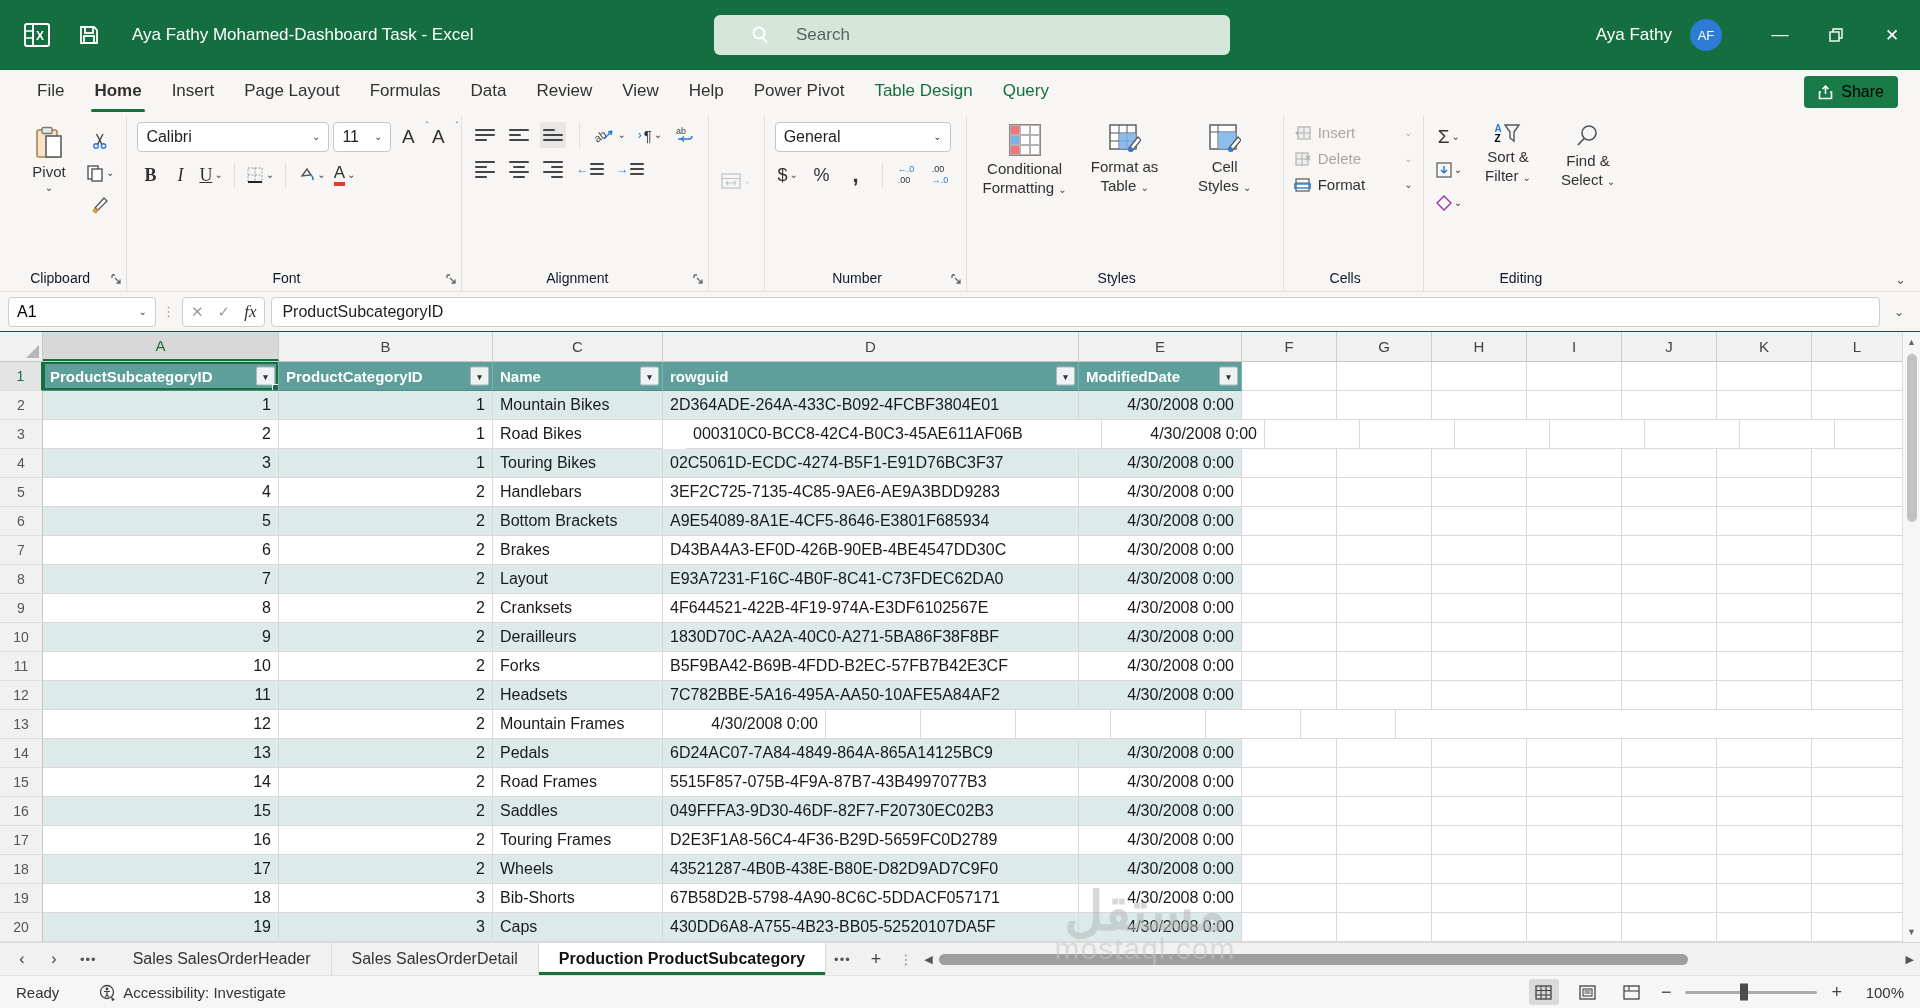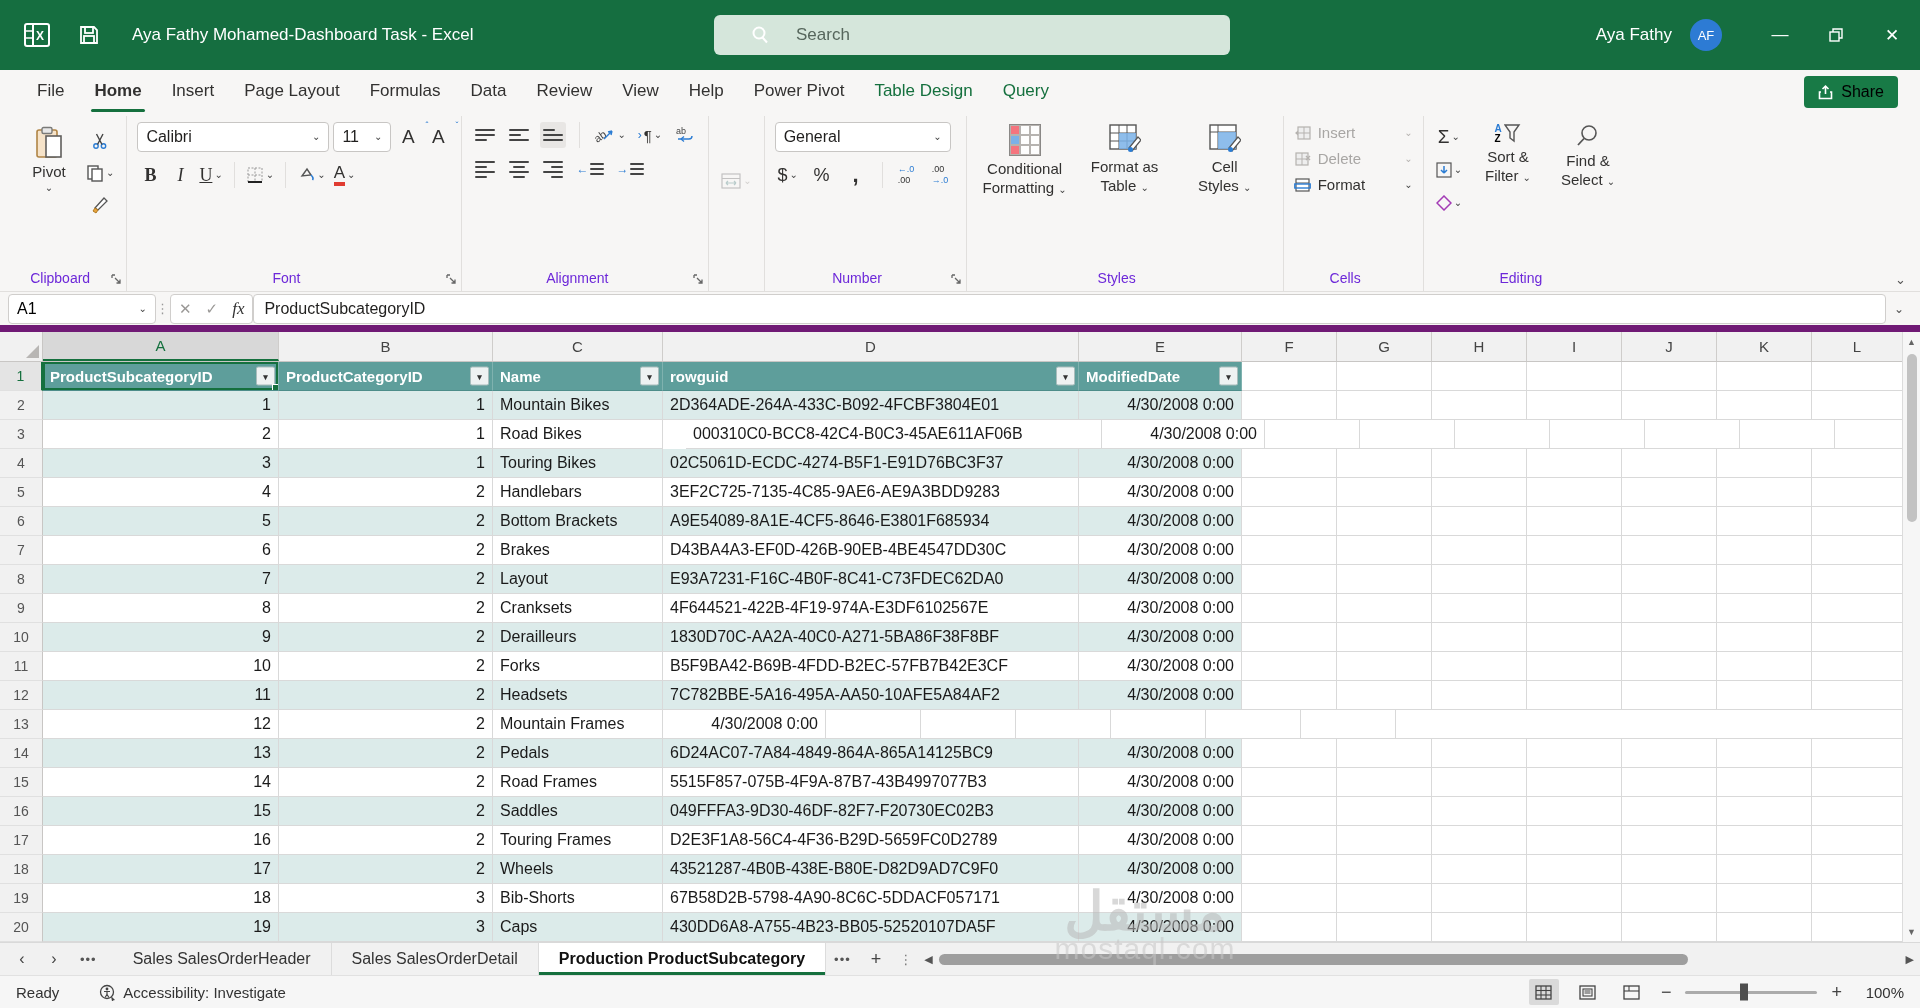--- a/index.html
+++ b/index.html
@@ -24,21 +24,21 @@
   .tabsrow { height:42px; background:#f7f6f5; display:flex; align-items:center; padding-left:22px; flex:0 0 auto; position:relative; }
   .rtab { padding:0 15px; height:100%; display:flex; align-items:center; font-size:17px; color:#323130; cursor:pointer; position:relative; white-space:nowrap; }
   .rtab.active { font-weight:bold; }
   .rtab.active::after { content:""; position:absolute; left:12px; right:12px; bottom:0; height:3px; background:#15703e; border-radius:2px; }
   .rtab.contextual { color:#15703e; }
   .sharebtn { position:absolute; right:22px; top:6px; height:32px; background:#187a46; color:#000000; border-radius:4px; display:flex; align-items:center; padding:0 14px; font-size:16px; gap:8px; cursor:pointer; }
 
   
   .ribbon { height:180px; background:#f7f6f5; display:flex; padding:4px 6px 0 10px; flex:0 0 auto; border-bottom:1px solid #e1dfdd; position:relative; }
   .rgroup { position:relative; padding:6px 10px 26px 10px; border-right:1px solid #e1dfdd; flex:0 0 auto; }
-  .glabel { position:absolute; bottom:5px; left:0; right:16px; text-align:center; font-size:14px; color:#6d28d9; white-space:nowrap; }
+  .glabel { position:absolute; bottom:5px; left:0; right:16px; text-align:center; font-size:14px; color:#0f172a; white-space:nowrap; }
   .launcher { position:absolute; bottom:6px; right:4px; }
   .icnbtn { display:inline-flex; align-items:center; justify-content:center; min-width:26px; height:26px; border-radius:3px; cursor:pointer; color:#323130; font-size:16px; gap:2px; padding:0 2px; }
   .chev { font-size:10px; color:#444; line-height:1; }
   .chev.dis { color:#b5b2af; }
   
   .clip-inner { display:flex; gap:6px; }
   .pastebig { display:flex; flex-direction:column; align-items:center; width:58px; gap:3px; cursor:pointer; padding-top:4px; }
   .pastebig .lbl { font-size:15px; color:#323130; }
   .clip-small { display:flex; flex-direction:column; gap:6px; padding-top:6px; }
   
@@ -84,21 +84,21 @@
   .cellrow.disabled { color:#a8a6a4; cursor:default; }
   
   .edit-inner { display:flex; gap:8px; }
   .edit-col { display:flex; flex-direction:column; gap:7px; padding-top:2px; }
   .sigma { font-size:19px; }
   .sortAZ { display:flex; flex-direction:column; font-size:10px; line-height:1; font-weight:bold; }
   .sortAZ .a { color:#2b7cd3; }
   .collapse-rib { position:absolute; right:14px; bottom:4px; font-size:13px; color:#555; cursor:pointer; }
 
   
-  .formulabar { height:40px; background:#f7f6f5; display:flex; align-items:center; padding:4px 8px; flex:0 0 auto; border-bottom:7px solid #701a75; }
+  .formulabar { height:40px; background:#f7f6f5; display:flex; align-items:center; padding:4px 8px; gap:6px; flex:0 0 auto; border-bottom:1px solid #701a75; }
   .namebox { width:148px; height:30px; background:#fff; border:1px solid #d0cecc; border-radius:4px; display:flex; align-items:center; padding:0 8px; font-size:16px; justify-content:space-between; }
   .fb-dots { color:#999; font-size:13px; letter-spacing:1px; }
   .fb-btns { height:30px; background:#fff; border:1px solid #d0cecc; border-radius:4px; display:flex; align-items:center; padding:0 8px; gap:14px; }
   .fb-x, .fb-ok { color:#9a9896; font-size:15px; cursor:pointer; }
   .fb-fx { font-family:"Liberation Serif",serif; font-style:italic; font-size:17px; color:#333; cursor:pointer; }
   .fb-input { flex:1; height:30px; background:#fff; border:1px solid #d0cecc; border-radius:4px; display:flex; align-items:center; padding:0 10px; font-size:16px; color:#201f1e; }
   .fb-expand { color:#555; font-size:12px; padding:0 8px; cursor:pointer; }
 
   
   .gridwrap { flex:1 1 auto; position:relative; background:#fff; overflow:hidden; }

